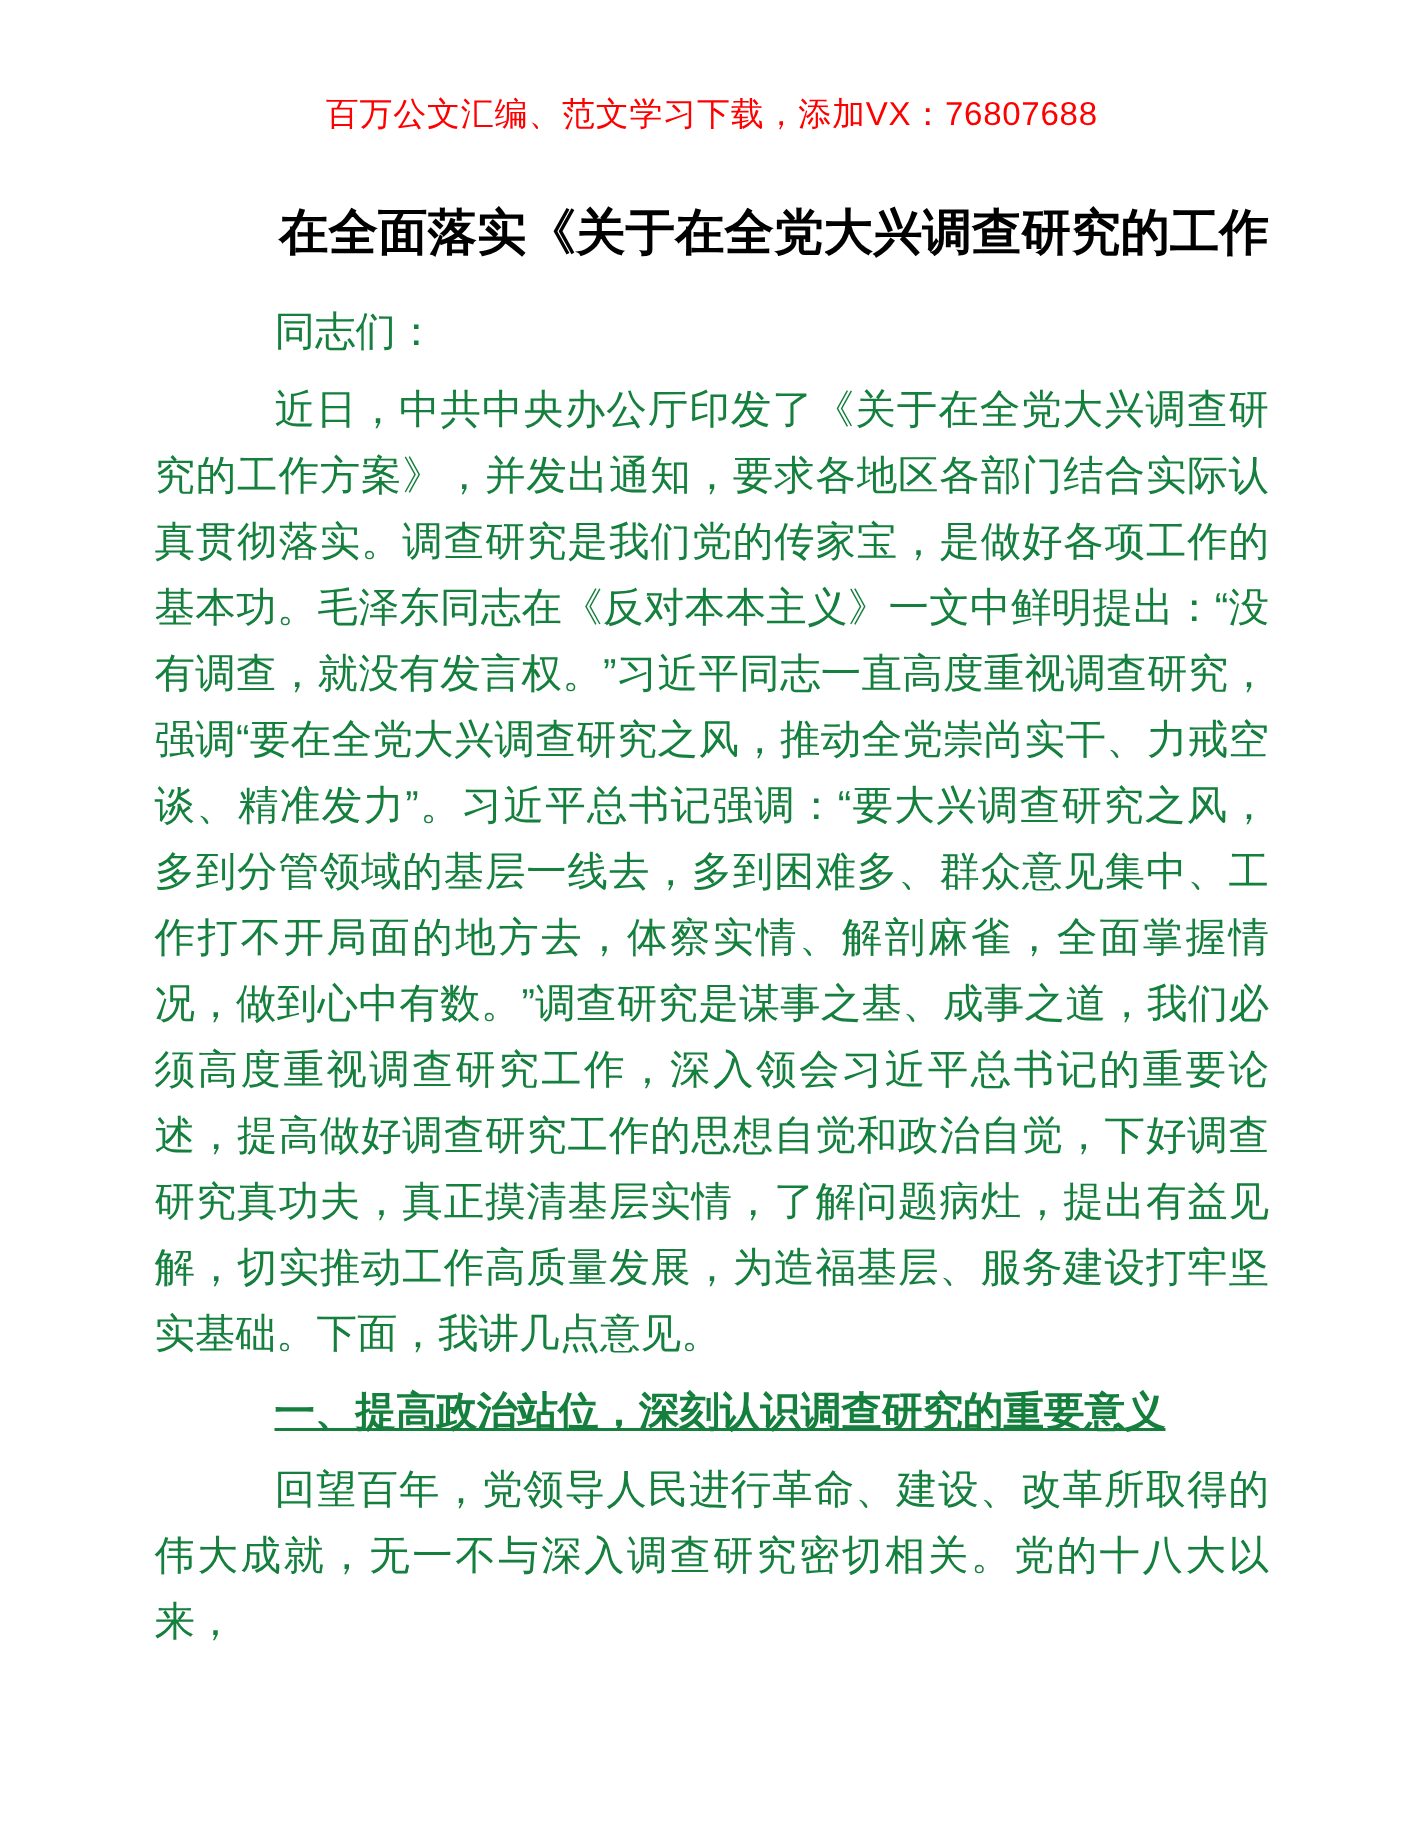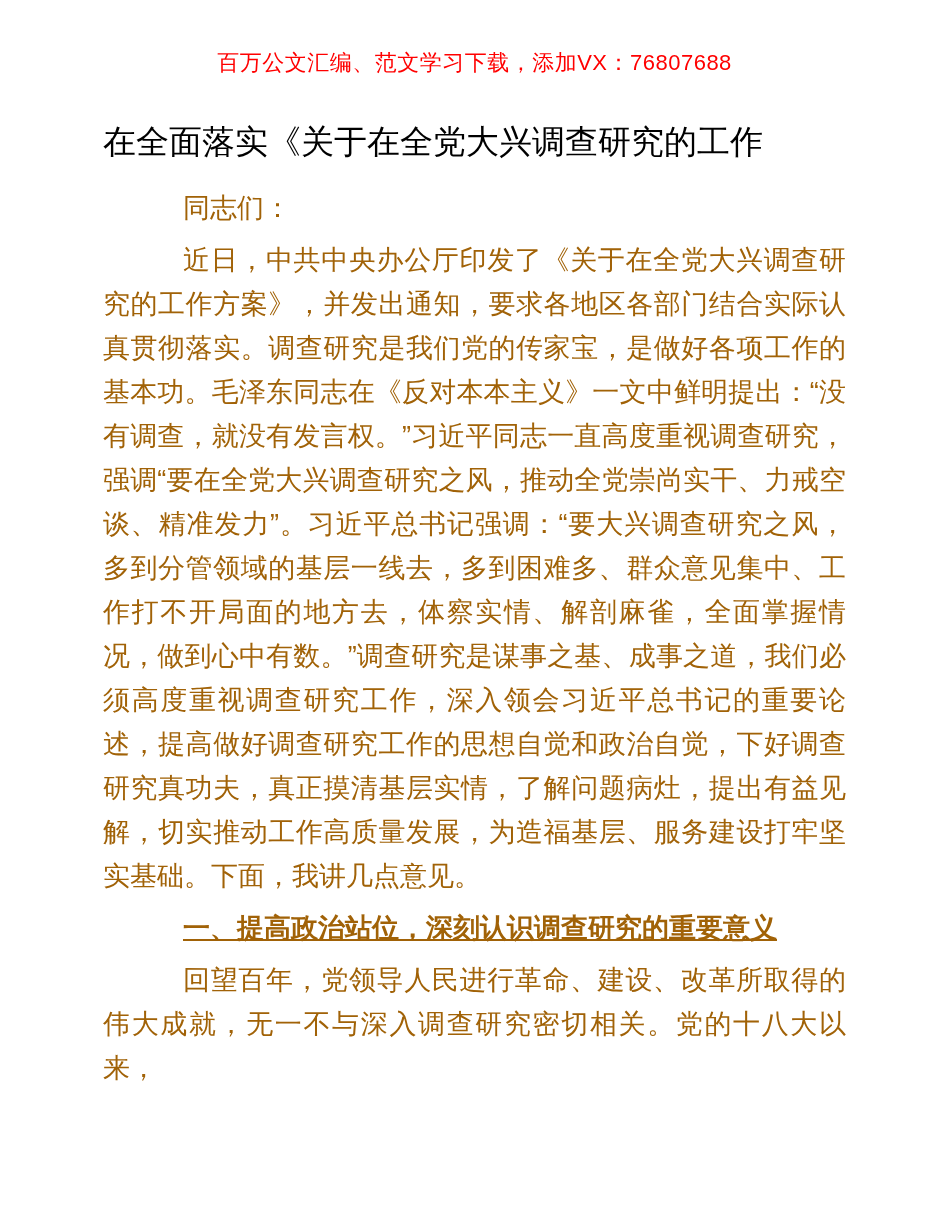--- a/index.html
+++ b/index.html
@@ -12,48 +12,48 @@
     background: #ffffff;
     overflow: hidden;
     font-family: "Liberation Sans", sans-serif;
     color: #000000;
   }
   .page {
     width: 950px;
     height: 1020px;
     background: #ffffff;
     box-sizing: border-box;
-    padding: 0 104px 0 103px;
+    padding: 13px 104px 0 103px;
   }
   .header-note {
     padding-top: 48px;
     text-align: center;
     font-size: 22px;
     line-height: 30px;
     color: #ff0000;
     letter-spacing: 0.5px;
   }
   .doc-title {
     margin-top: 42px;
-    text-align: left;
+    text-align: right;
     font-size: 33px;
     line-height: 44px;
-    font-weight: normal;
+    font-weight: bold;
     color: #000000;
   }
   .doc-title .title-line {
     display: block;
   }
   .content p {
     margin: 0 0 8px 0;
     font-size: 27px;
     line-height: 44px;
     text-align: justify;
     text-indent: 80px;
-    color: #a16207;
+    color: #15803d;
   }
   .content p.first-para {
     margin-top: 10px;
   }
   .content p.section-heading {
     font-weight: bold;
     text-decoration: underline;
   }
 </style>
 </head>

